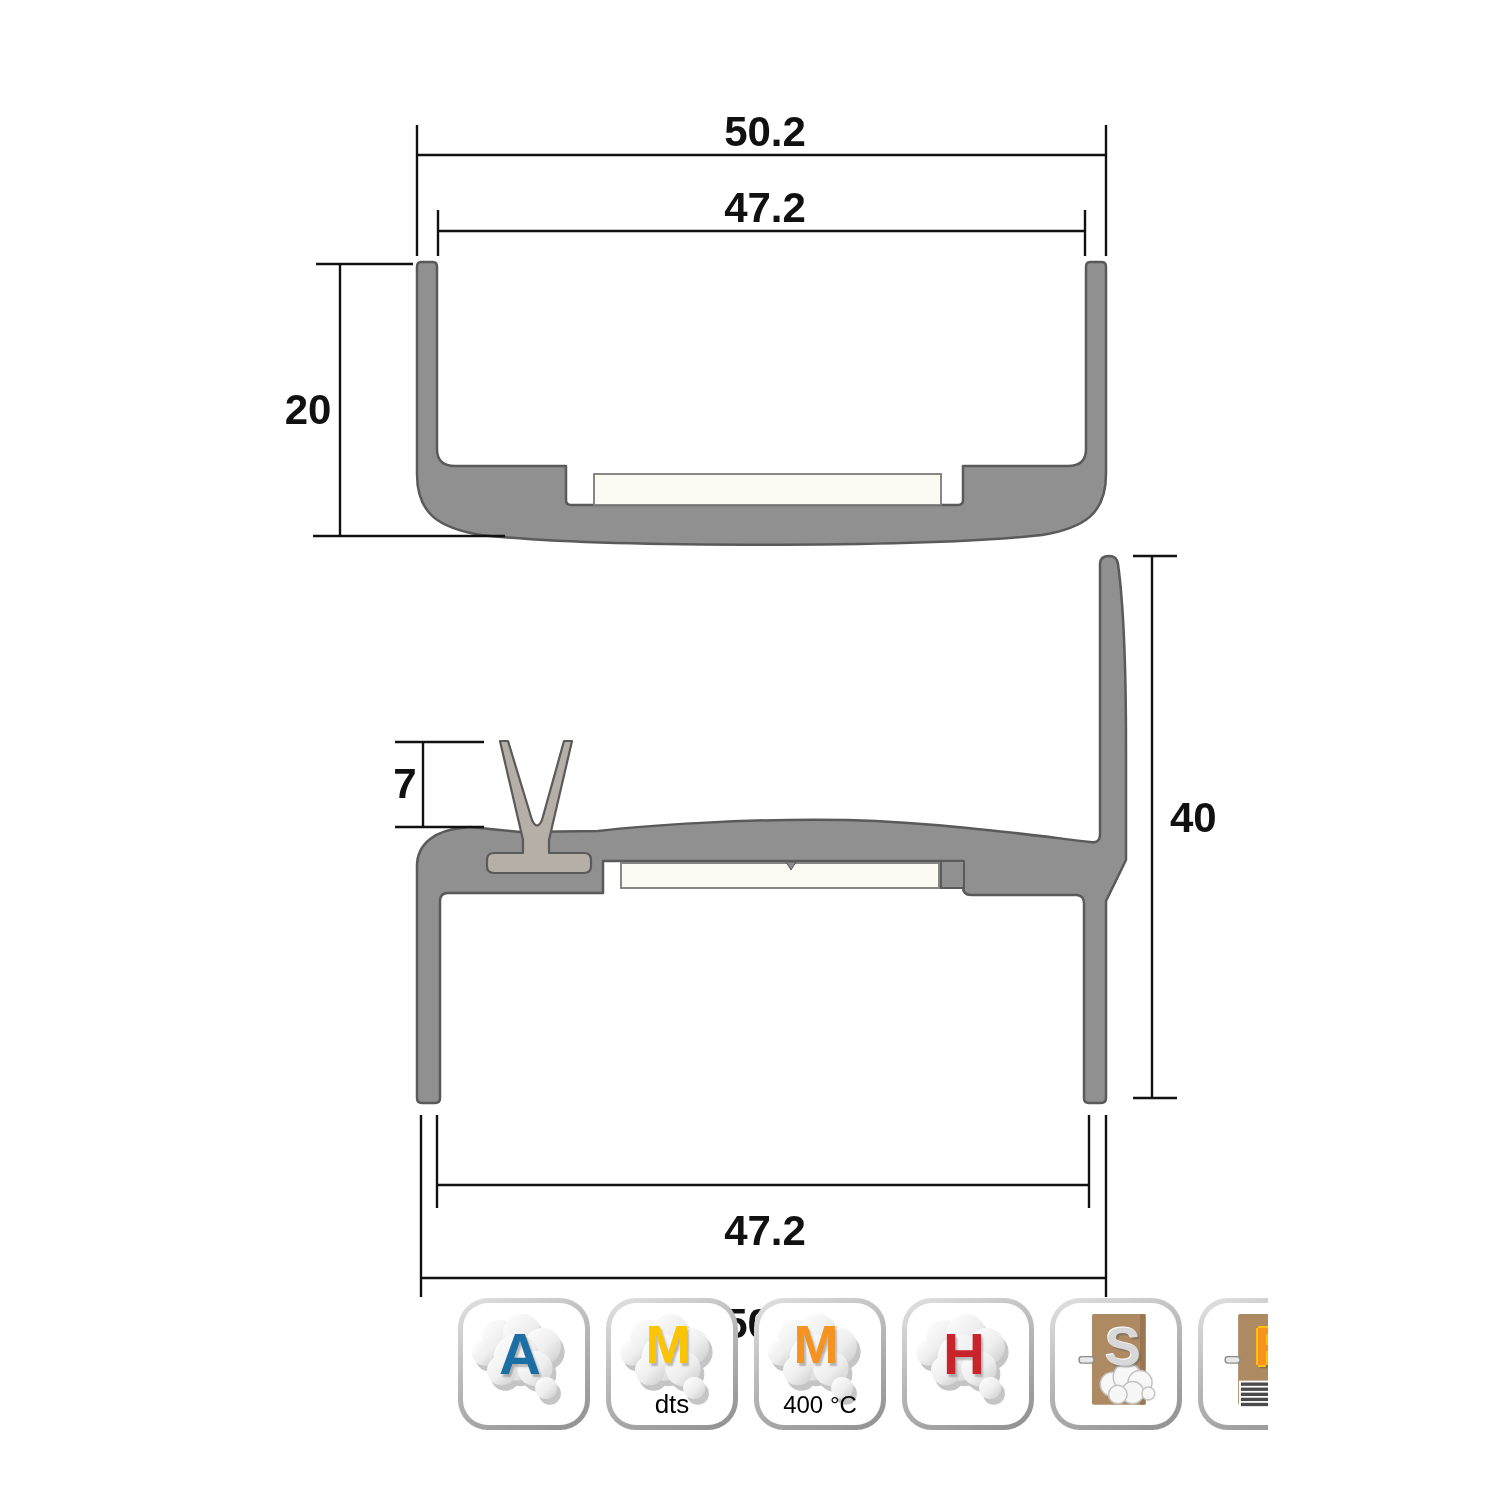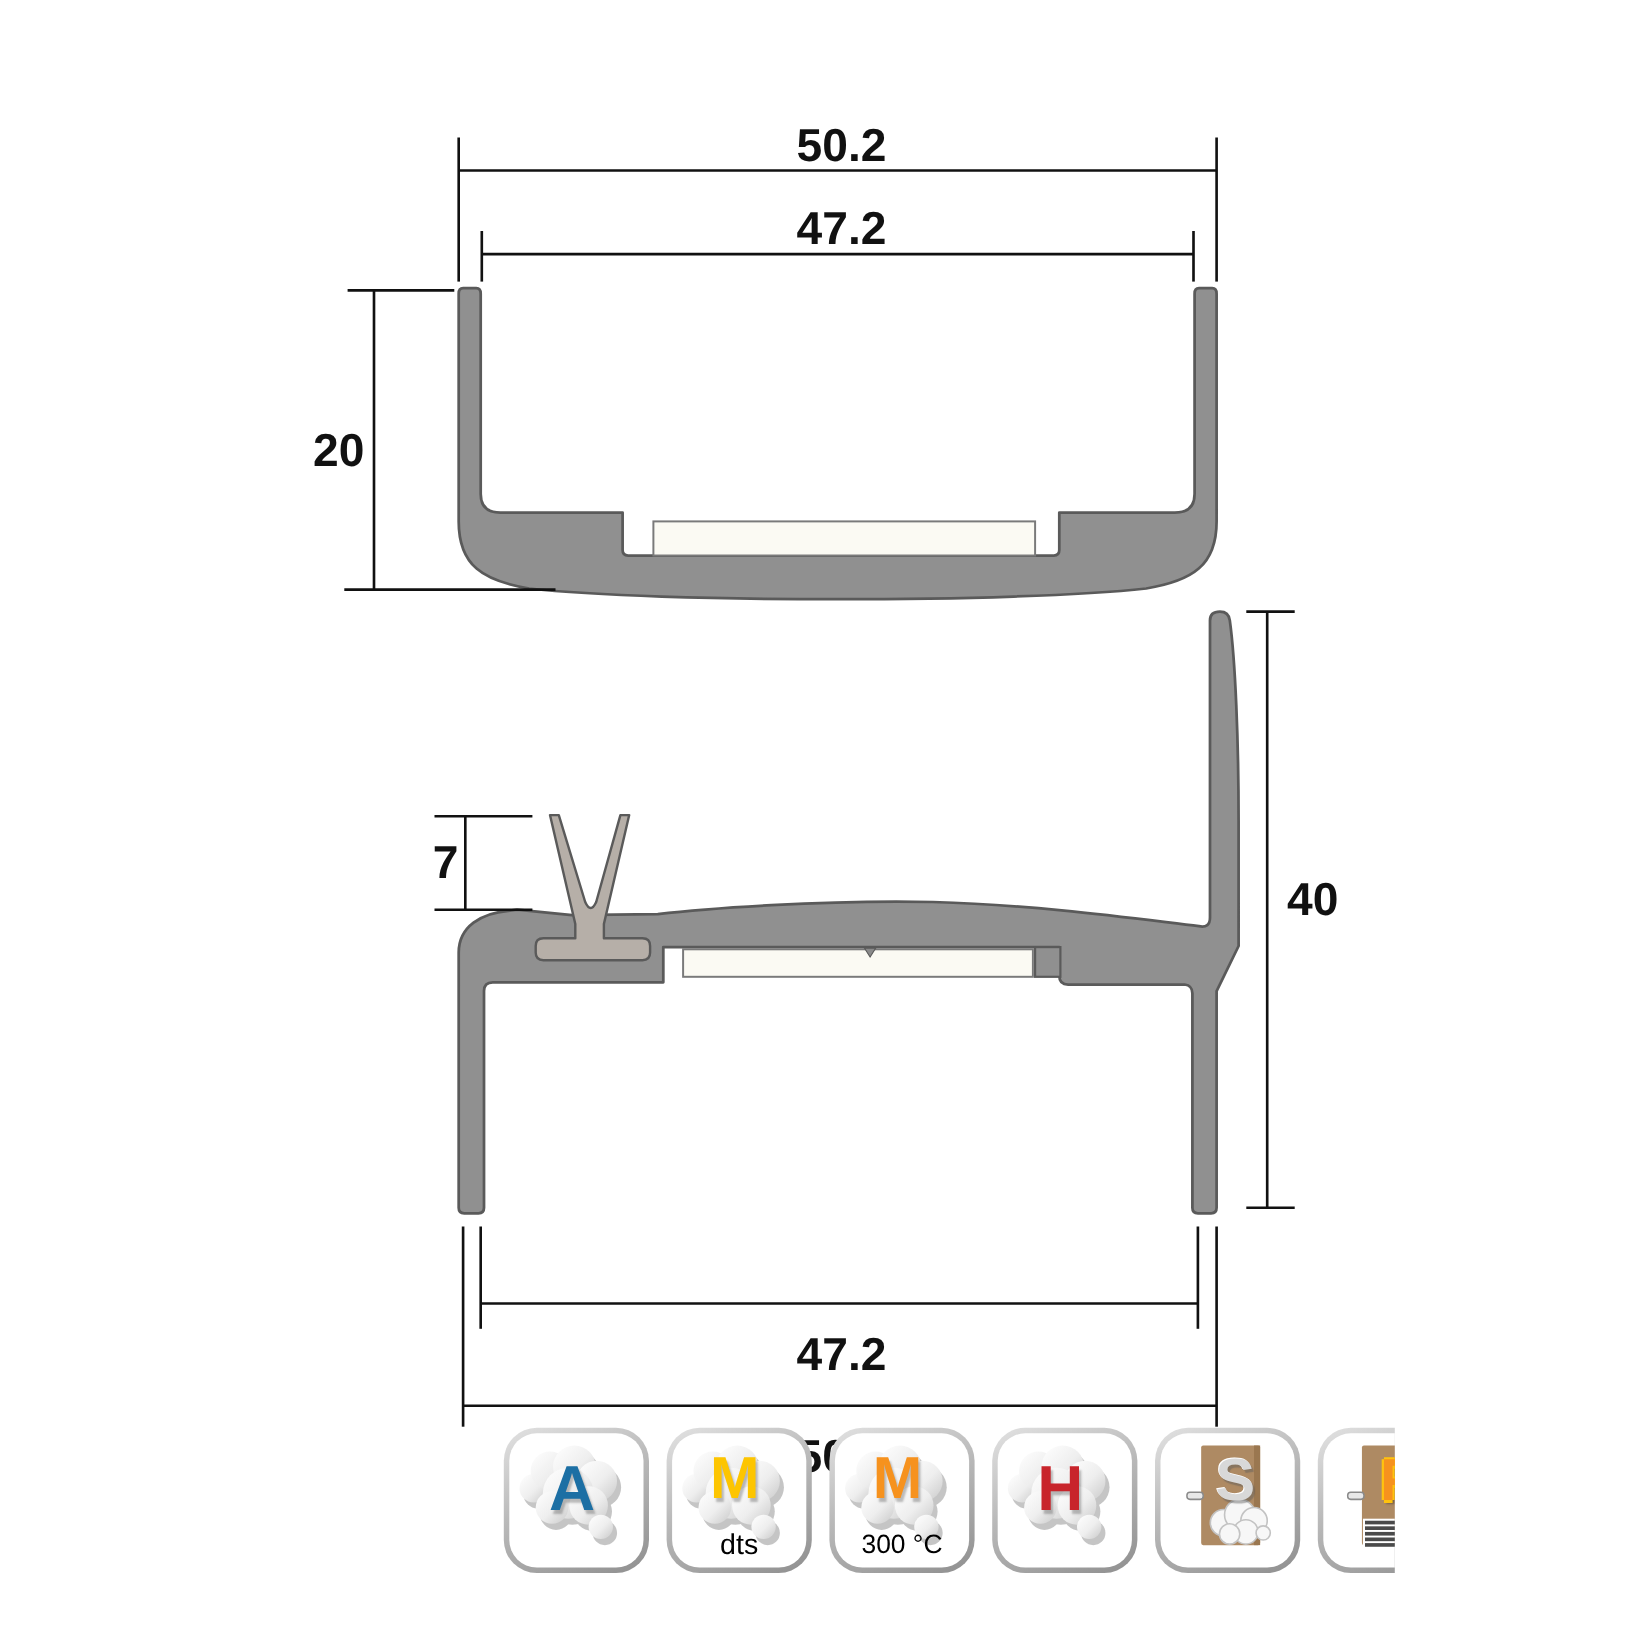--- a/index.html
+++ b/index.html
@@ -199,21 +199,21 @@
               <circle cx="40" cy="37" r="19"></circle>
               <circle cx="64" cy="33" r="21"></circle>
             <circle cx="86" cy="47" r="20"></circle>
               <circle cx="58" cy="59" r="25"></circle>
               <circle cx="78" cy="71" r="19"></circle>
             <circle cx="90" cy="92" r="12"></circle>
               <circle cx="42" cy="73" r="16"></circle>
           </g>
         </svg>
         <span class="cloud-letter with-caption" style="color:#f6921e;">M</span>
-        <span class="badge-caption" style="font-size:24px;">300 °C</span>
+        <span class="badge-caption" style="font-size:24px;">400 °C</span>
       </div>
     </div>
 
     <div class="badge">
       <div class="badge-inner">
         <svg width="122" height="122" viewBox="0 0 132 132">
           <g fill="#bfbfbf" opacity="0.9" transform="translate(4,5)">
             <circle cx="24" cy="55" r="14"></circle>
               <circle cx="40" cy="38" r="19"></circle>
               <circle cx="64" cy="34" r="21"></circle>

